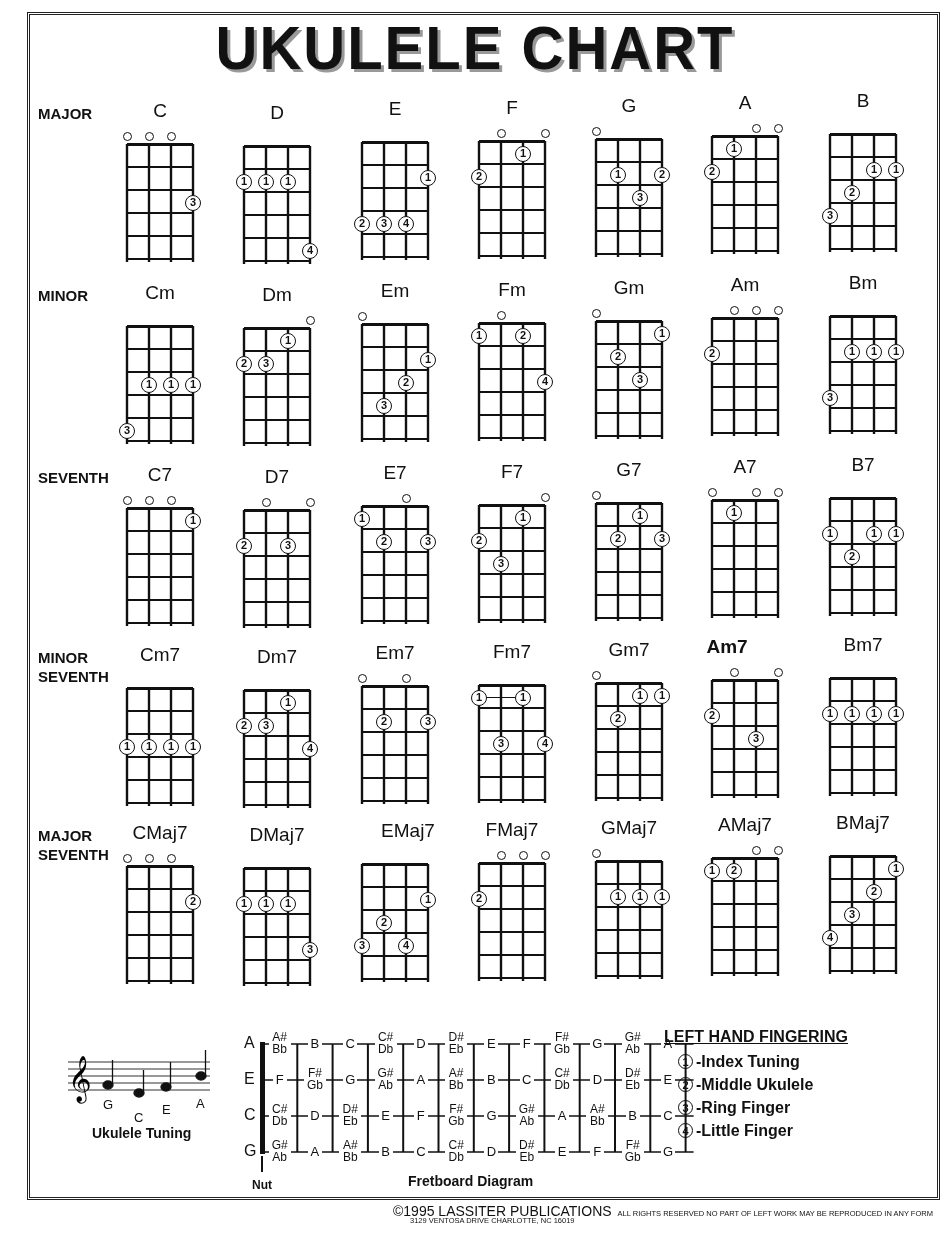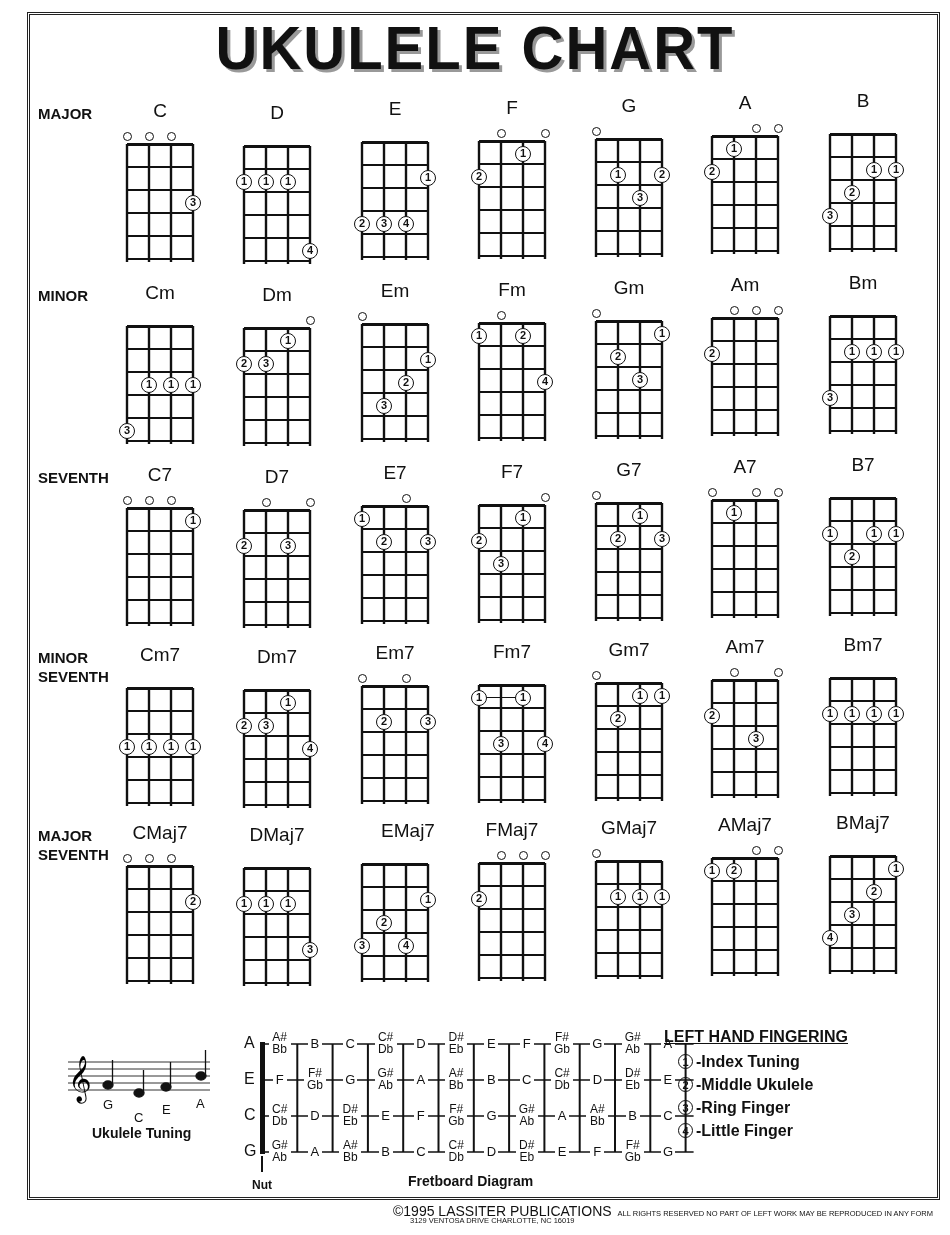--- a/index.html
+++ b/index.html
@@ -481,21 +481,21 @@
       <line x1="2" y1="25" x2="68" y2="25" stroke="#111" stroke-width="2"></line>
       <line x1="2" y1="48" x2="68" y2="48" stroke="#111" stroke-width="2"></line>
       <line x1="2" y1="71" x2="68" y2="71" stroke="#111" stroke-width="2"></line>
       <line x1="2" y1="94" x2="68" y2="94" stroke="#111" stroke-width="2"></line>
       <line x1="2" y1="117" x2="68" y2="117" stroke="#111" stroke-width="2"></line>
     </svg>
     <div class="open" style="left: 592px; top: 671px;"></div>
     <div class="finger" style="left: 632px; top: 687.5px;">1</div>
     <div class="finger" style="left: 654px; top: 687.5px;">1</div>
     <div class="finger" style="left: 610px; top: 710.5px;">2</div>
-    <div class="chord-name" style="left: 690px; top: 636px;">Am7</div>
+    <div class="chord-name" style="left: 672px; top: 636px; font-weight: bold;">Am7</div>
     <svg width="70" height="121" style="position: absolute; left: 710px; top: 678px;">
       <rect x="2" y="1" width="66" height="3" fill="#111"></rect>
       <line x1="2" y1="2" x2="2" y2="120" stroke="#111" stroke-width="2.4"></line>
       <line x1="24" y1="2" x2="24" y2="120" stroke="#111" stroke-width="2.4"></line>
       <line x1="46" y1="2" x2="46" y2="120" stroke="#111" stroke-width="2.4"></line>
       <line x1="68" y1="2" x2="68" y2="120" stroke="#111" stroke-width="2.4"></line>
       <line x1="2" y1="25" x2="68" y2="25" stroke="#111" stroke-width="2"></line>
       <line x1="2" y1="48" x2="68" y2="48" stroke="#111" stroke-width="2"></line>
       <line x1="2" y1="71" x2="68" y2="71" stroke="#111" stroke-width="2"></line>
       <line x1="2" y1="94" x2="68" y2="94" stroke="#111" stroke-width="2"></line>

